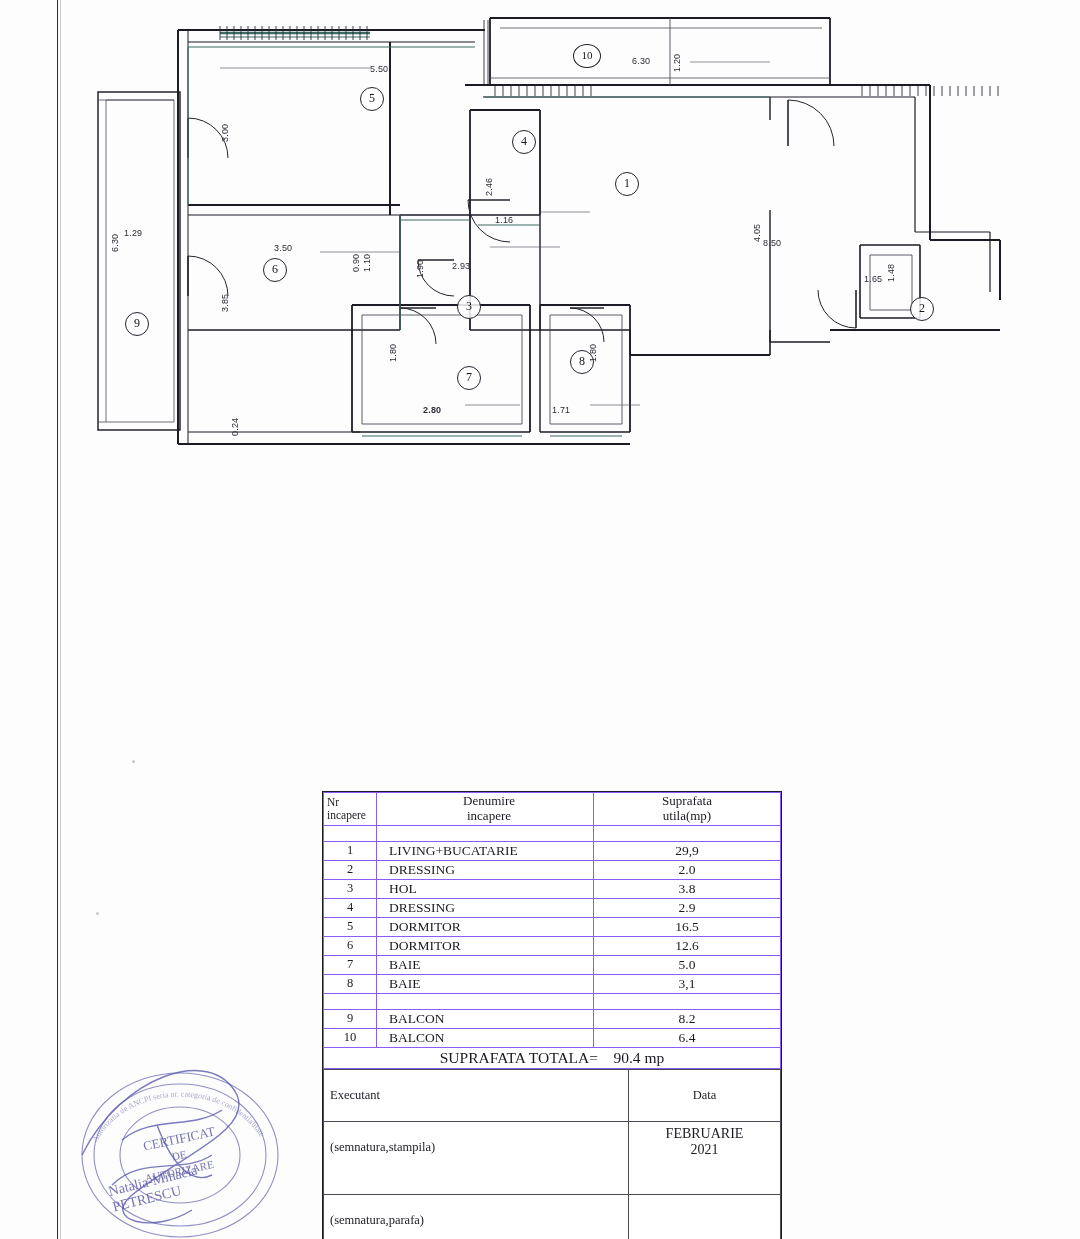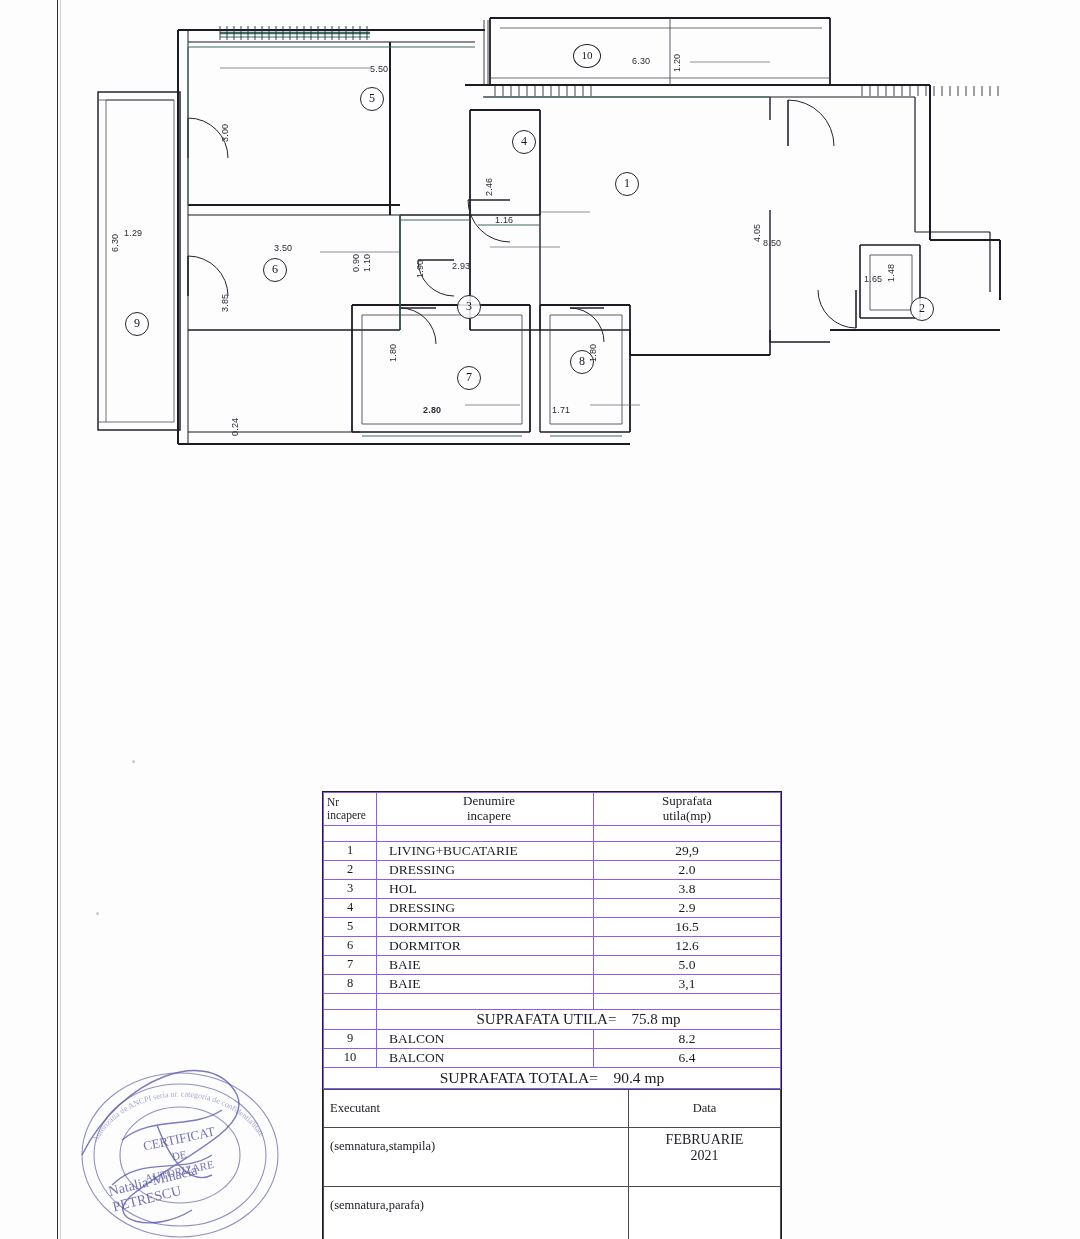--- a/index.html
+++ b/index.html
@@ -113,21 +113,21 @@
     font-size: 15.5px;
     padding: 2px 0;
   }
   .sig-table {
     border-collapse: collapse;
     width: 100%;
     font-size: 12.5px;
   }
   .sig-table td {
     border: 1px solid #4a4a57;
-    padding: 11px 6px;
+    padding: 18px 6px;
     vertical-align: top;
   }
   .sig-left { width: 292px; }
   .sig-right { text-align: center; }
   .sig-tall { height: 34px; }
   .sig-big { height: 36px; }
   .sig-date { font-size: 14px; line-height: 1.15; padding-top: 4px !important;}
 
   
   #stamp {
@@ -403,28 +403,20 @@
         <td class="c-name">BAIE</td>
         <td class="c-area">3,1</td>
       </tr>
 
       <tr class="spacer">
         <td></td>
         <td></td>
         <td></td>
       </tr>
 
-      <tr class="sum-row">
-        <td class="c-nr"></td>
-        <td colspan="2">
-          <span>SUPRAFATA UTILA=</span>
-          &nbsp;&nbsp;
-          <span>75.8 mp</span>
-        </td>
-      </tr>
 
       <tr>
         <td class="c-nr">9</td>
         <td class="c-name">BALCON</td>
         <td class="c-area">8.2</td>
       </tr>
       <tr>
         <td class="c-nr">10</td>
         <td class="c-name">BALCON</td>
         <td class="c-area">6.4</td>

